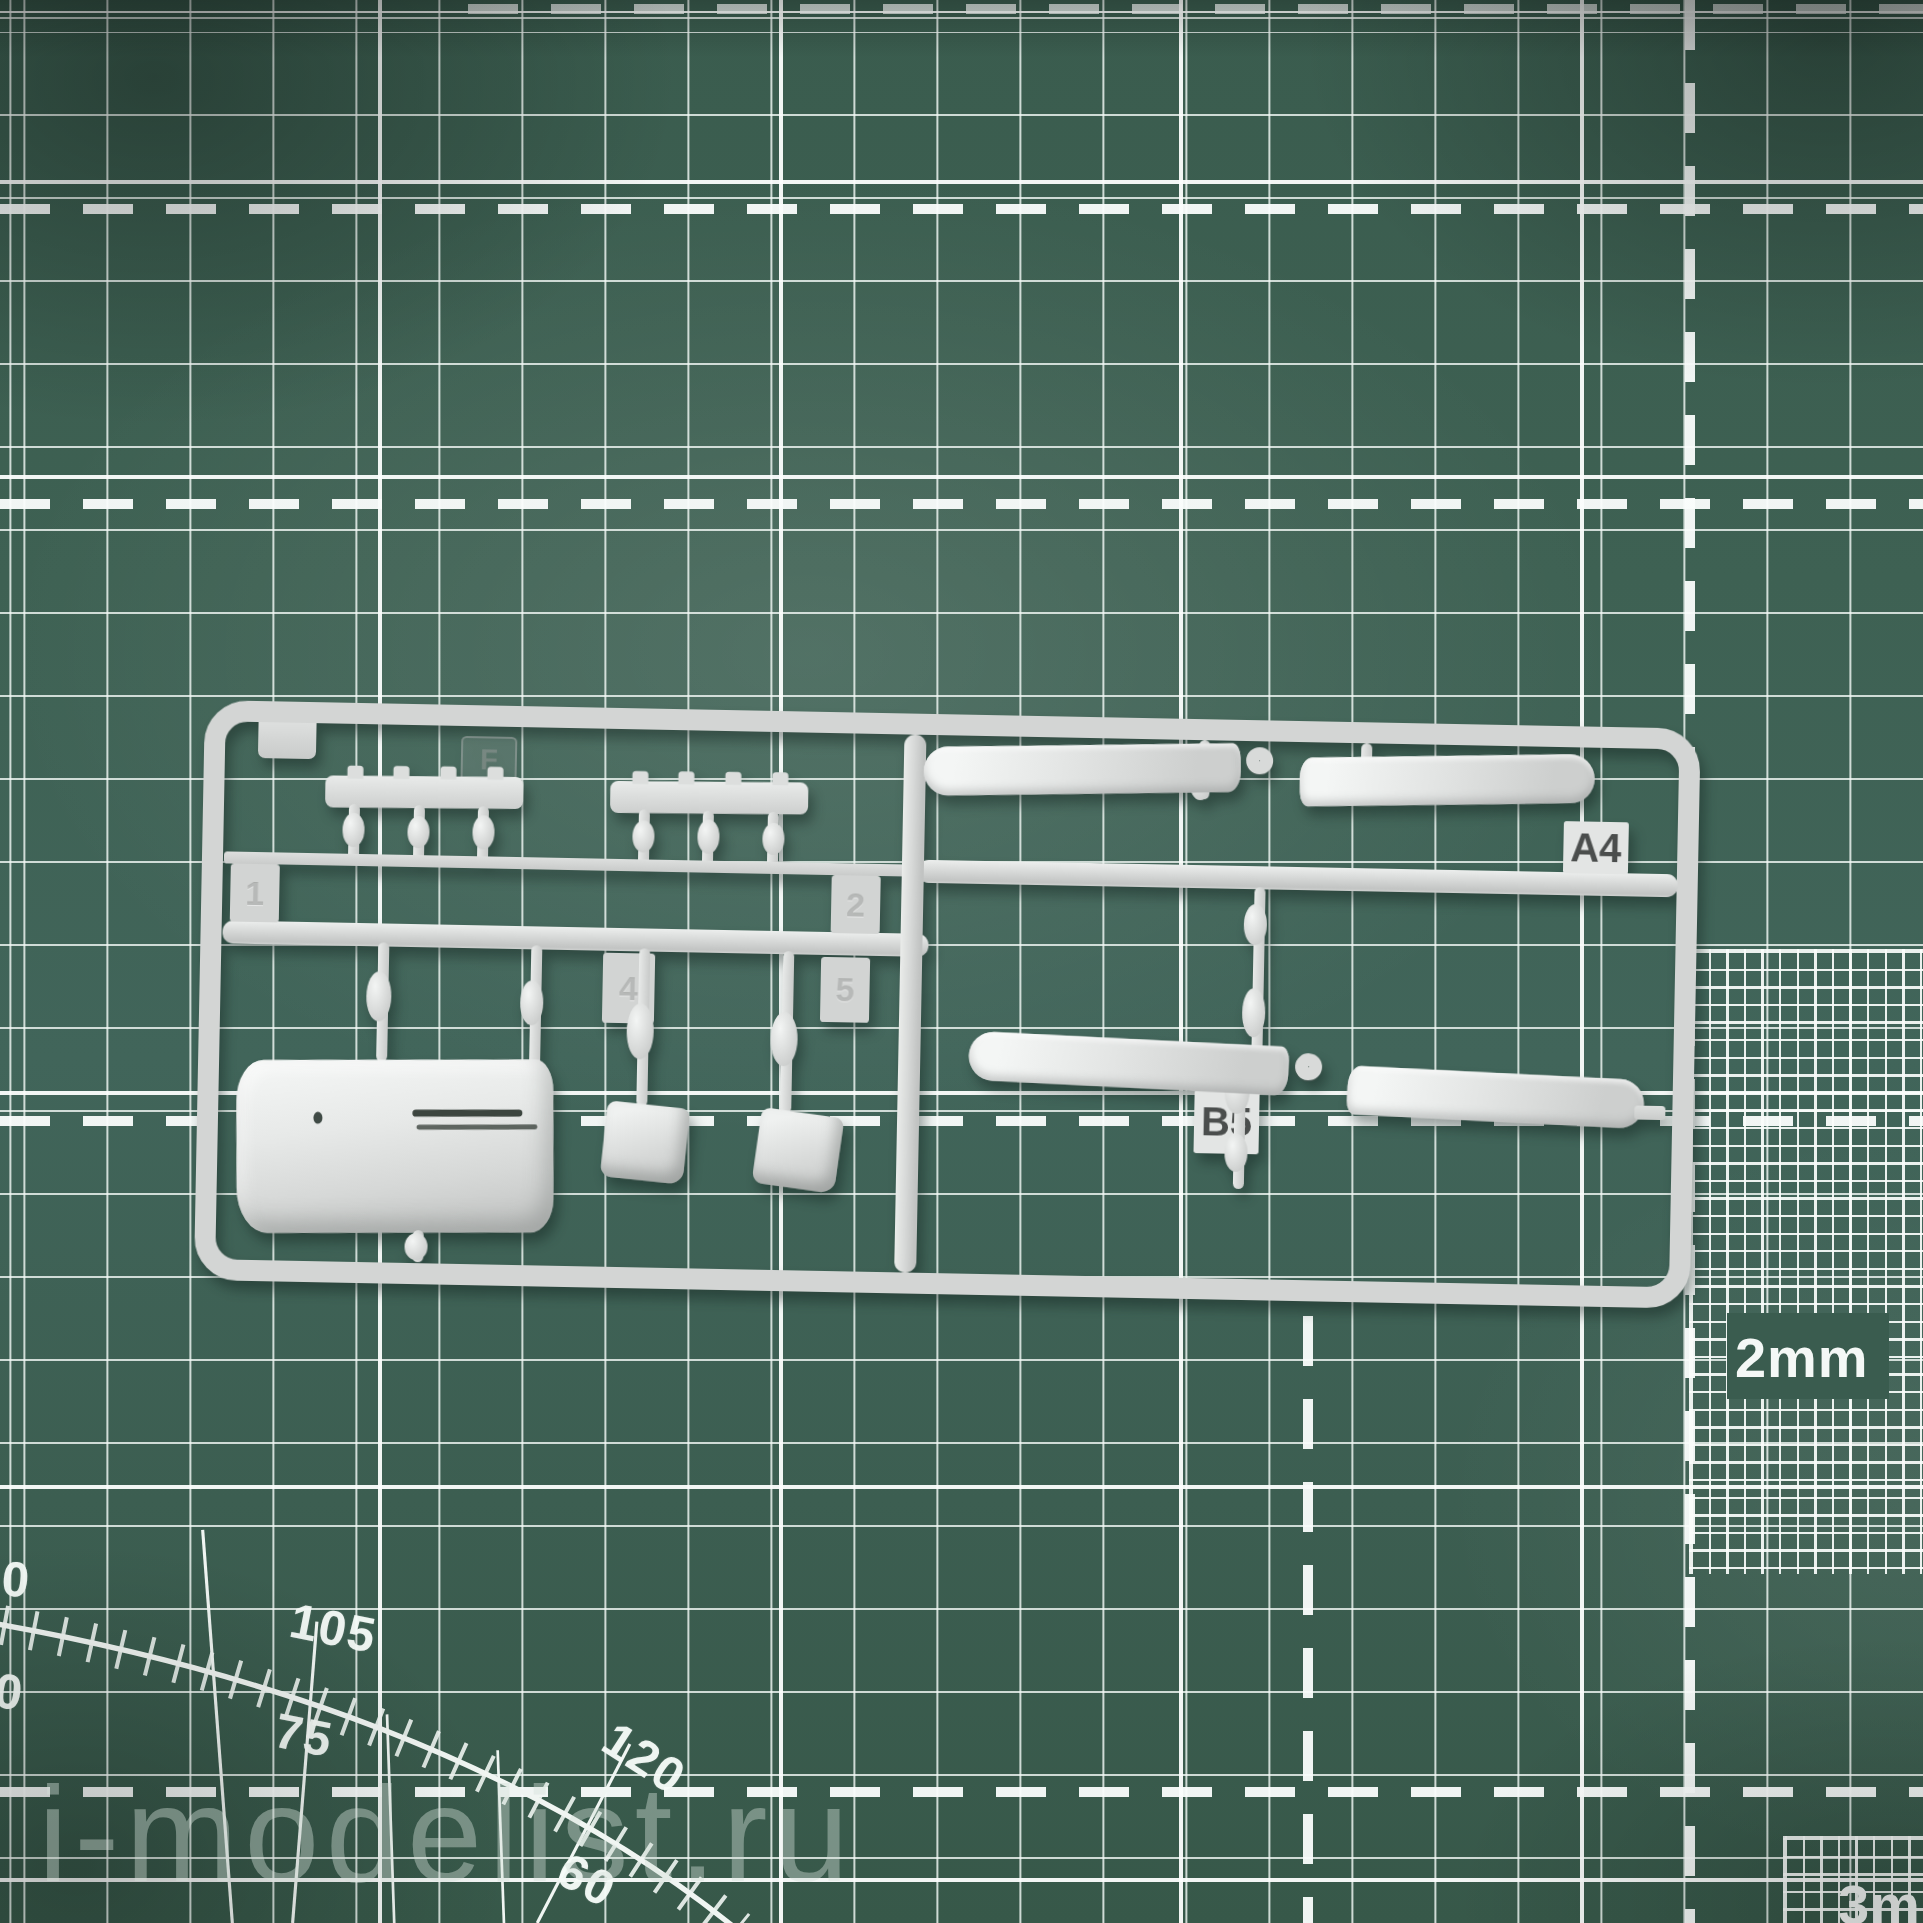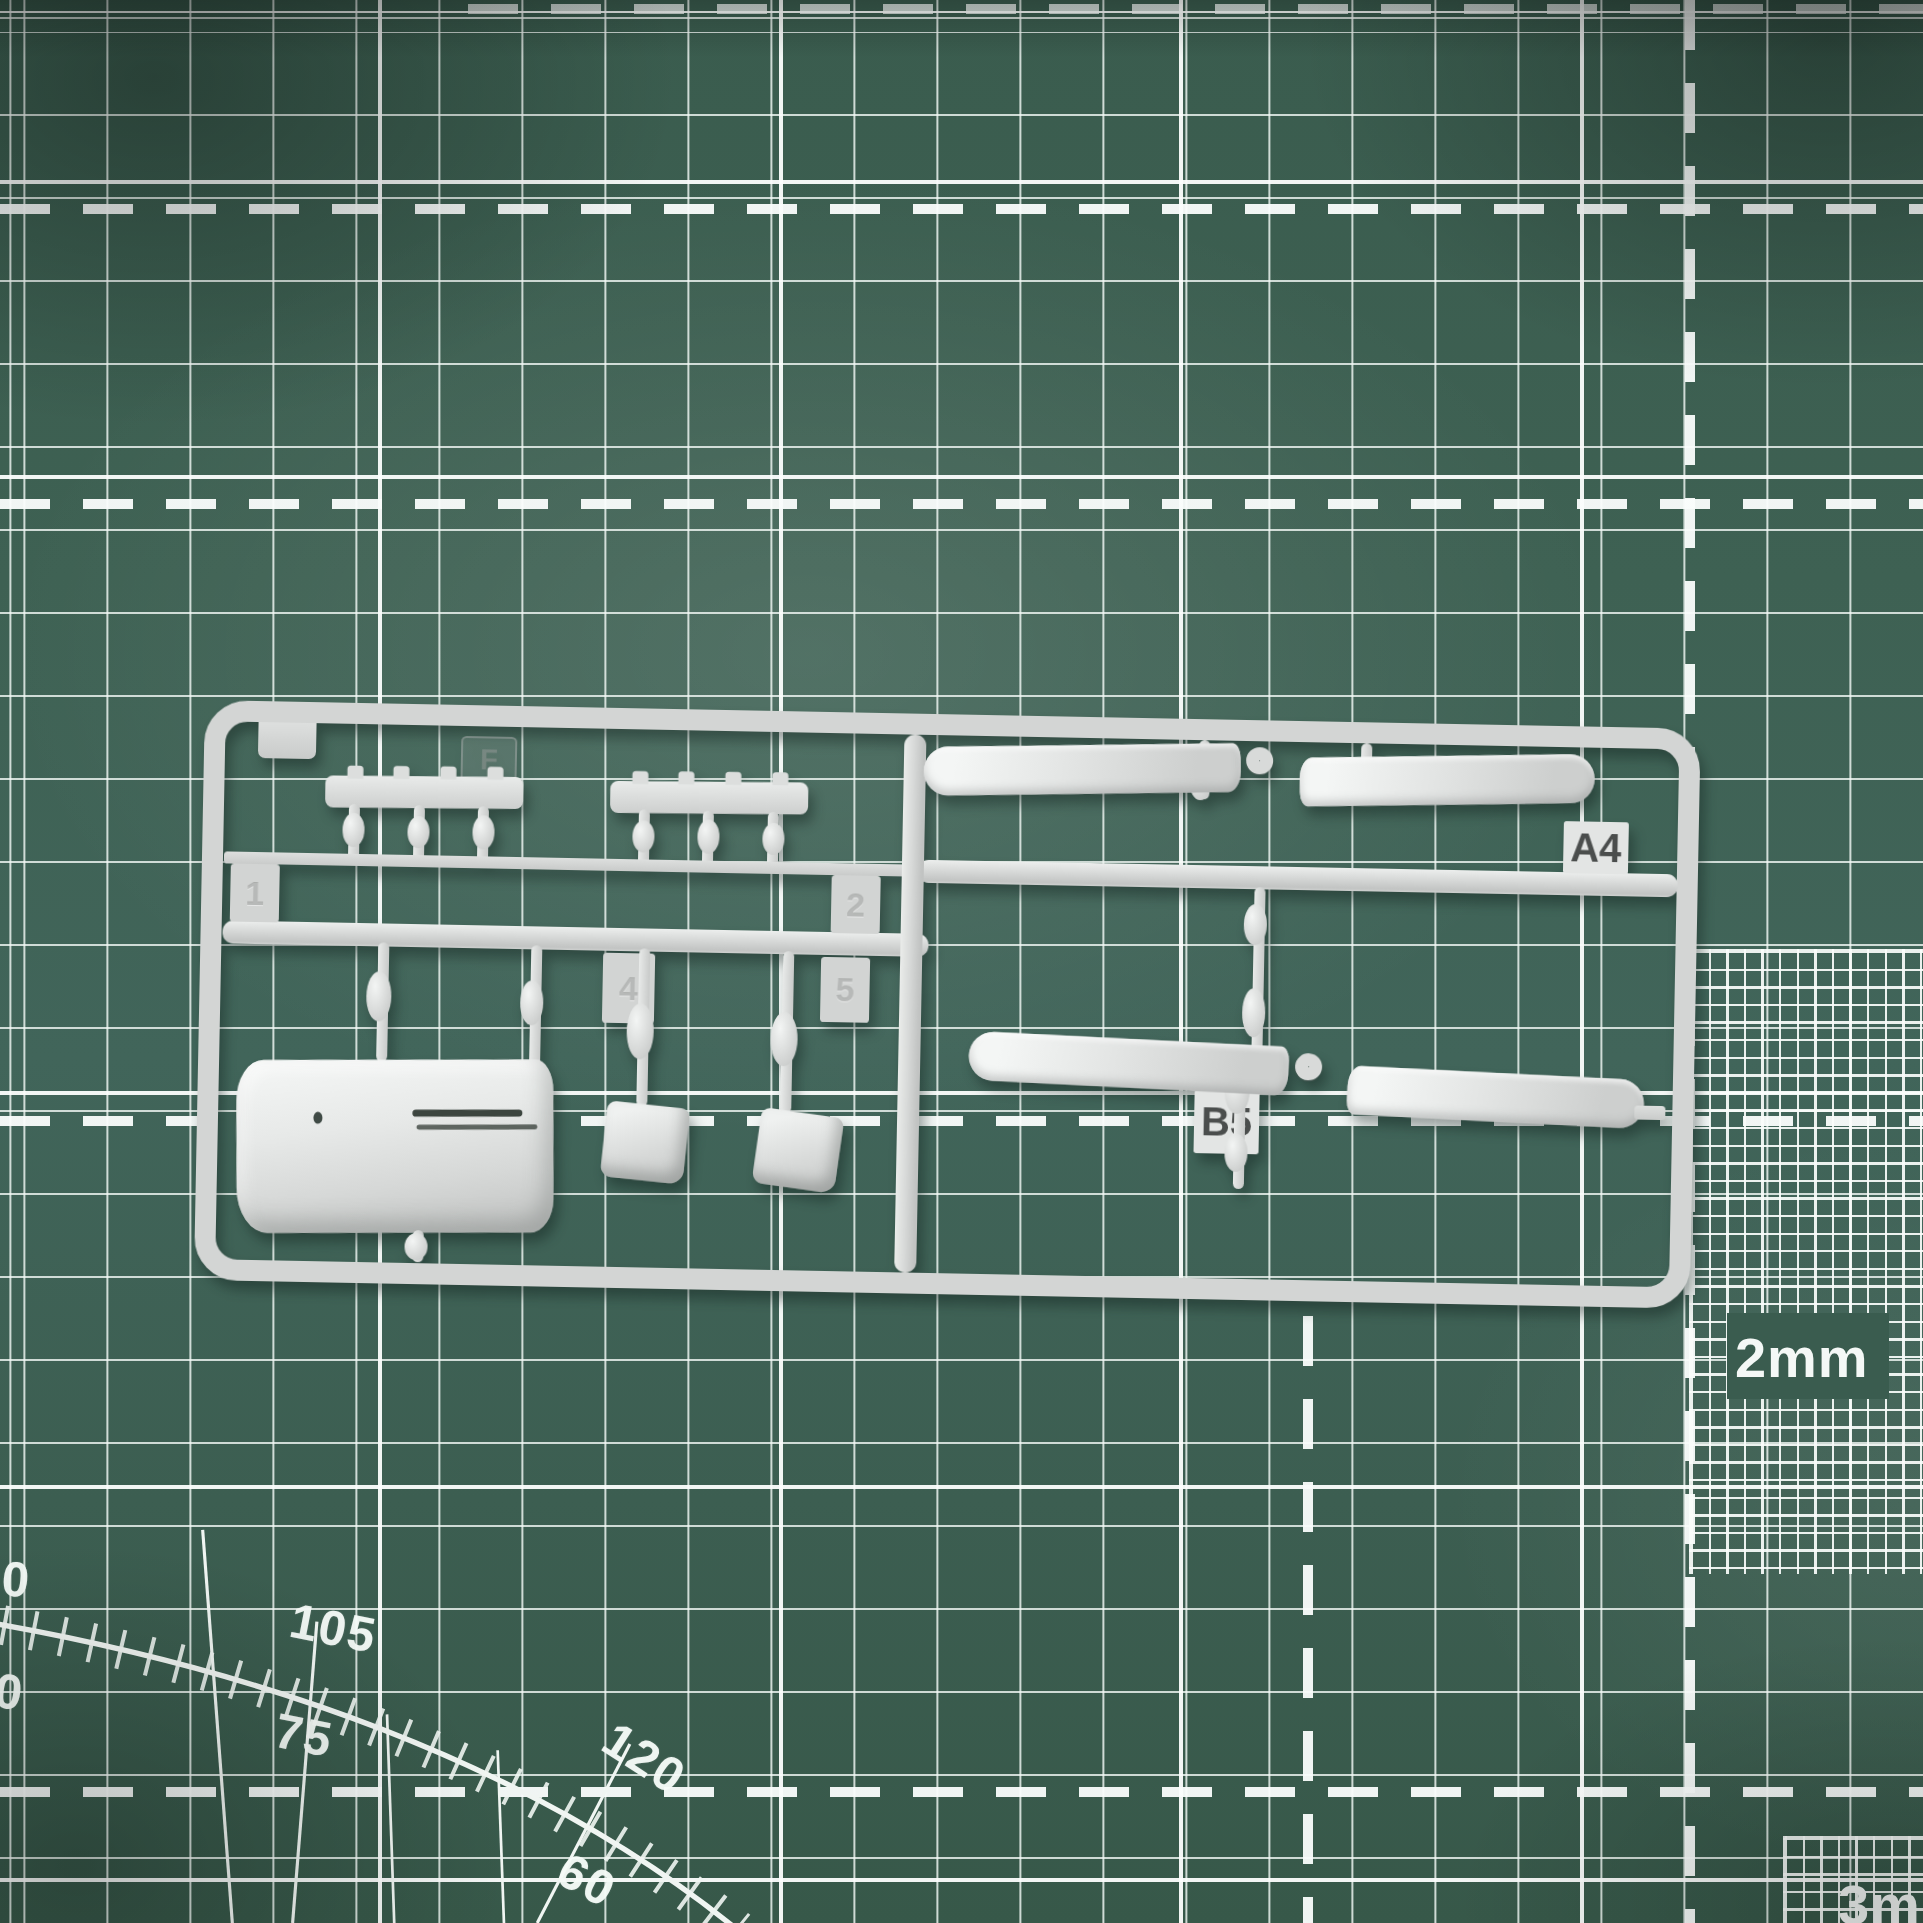--- a/index.html
+++ b/index.html
@@ -214,14 +214,15 @@
     <div class="bulb" style="left:1028px;top:414px;width:23.4px;height:38px"></div>
     <div class="prop" style="left:770px;top:329px;width:677px;transform:rotate(4.2deg)">
       <div class="blade l" style="left:0;width:320px"></div>
       <div class="blade r" style="left:380px;width:297px"></div>
       <div class="hub" style="left:326px;top:2.7px"></div>
     </div>
     <div class="runner-flat" style="left:1437px;top:378px;width:31px;height:14.4px"></div>
   </div>
 
   <div class="vignette"></div>
+  <div class="watermark">i-modelist.ru</div>
 </div>
 
 
 </body></html>

